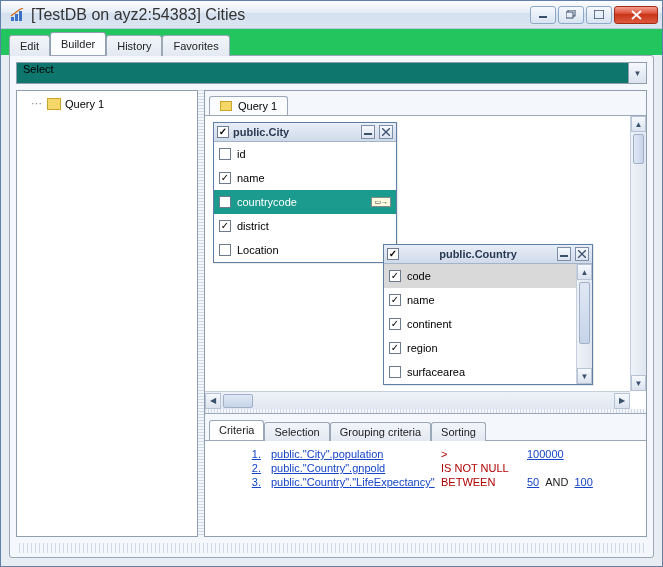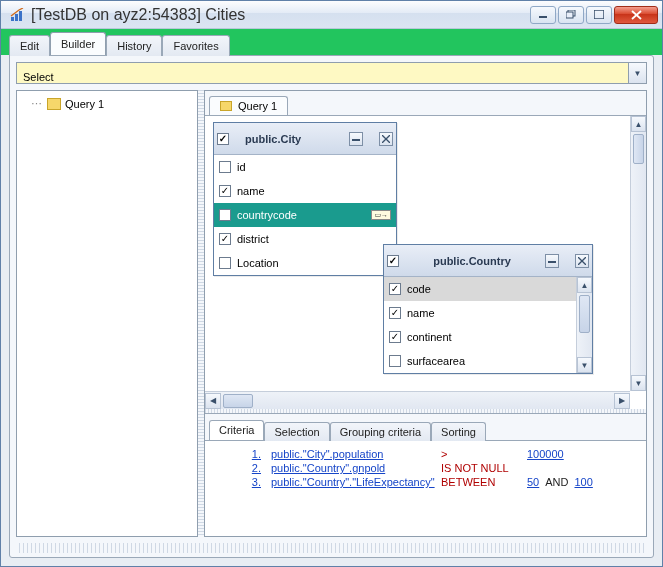--- a/index.html
+++ b/index.html
@@ -88,24 +88,24 @@
     flex: 1;
     display: flex;
     flex-direction: column;
     border-radius: 0 3px 3px 3px;
     overflow: hidden;
   }
   
   .select-bar {
     margin: 6px;
     height: 22px;
-    background: #fef9c3;
+    background: #0f766e;
     border: 1px solid #8f9eae;
     display: flex;
-    align-items: flex-end;
+    align-items: flex-start;
     padding-left: 6px;
     font-size: 11px;
   }
   .select-bar .spacer { flex:1 }
   .select-bar .dd-arrow {
     width: 18px; height: 20px;
     border-left: 1px solid #8f9eae;
     background: linear-gradient(to bottom,#f6f9fd,#dbe3ef);
     display:flex;align-items:center;justify-content:center;
   }
@@ -208,24 +208,24 @@
   }
   
   .tblbox {
     position:absolute;
     border: 1px solid #5f7ea4;
     background: #fff;
     box-shadow: 1px 1px 0 rgba(0,0,0,.08);
     width: 184px;
   }
   .tblbox .tbl-titlebar {
-    height: 32px;
+    height: 19px;
     background: linear-gradient(to bottom,#e9eef7,#cfdaea);
     border-bottom: 1px solid #a4b3c7;
-    display:flex; align-items:center; padding:0 3px; gap:16px;
+    display:flex; align-items:center; padding:0 3px; gap:4px;
     font-weight: bold; color:#2a3a52;
   }
   .tblbox .tbl-titlebar .tname{flex:1; font-size:11px;}
   .tbl-cb {
     width:12px;height:12px;border:1px solid #6c7b8e;background:#fff;
     display:inline-flex;align-items:center;justify-content:center;
     font-size:10px; line-height:1; color:#000;
   }
   .tbl-cb.checked::after{content:"✓"; font-size:10px;}
   .mini-btn {
@@ -455,20 +455,24 @@
                   </div>
                   <div class="tbl-row">
                     <span class="tbl-cb checked"></span>
                     <span>name</span>
                   </div>
                   <div class="tbl-row">
                     <span class="tbl-cb checked"></span>
                     <span>continent</span>
                   </div>
                   <div class="tbl-row">
+                    <span class="tbl-cb checked"></span>
+                    <span>region</span>
+                  </div>
+                  <div class="tbl-row">
                     <span class="tbl-cb "></span>
                     <span>surfacearea</span>
                   </div>
                   <div class="inner-vscroll">
                     <div class="abtn top">
                       <span class="arrow">▲</span>
                     </div>
                     <div class="thumb"></div>
                     <div class="abtn bot">
                       <span class="arrow">▼</span>

